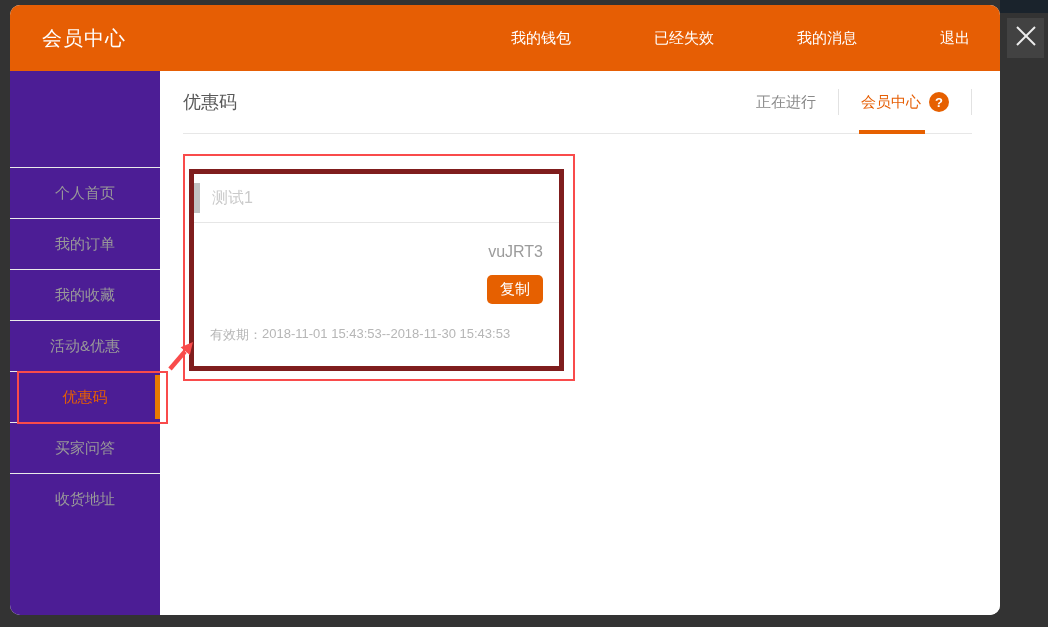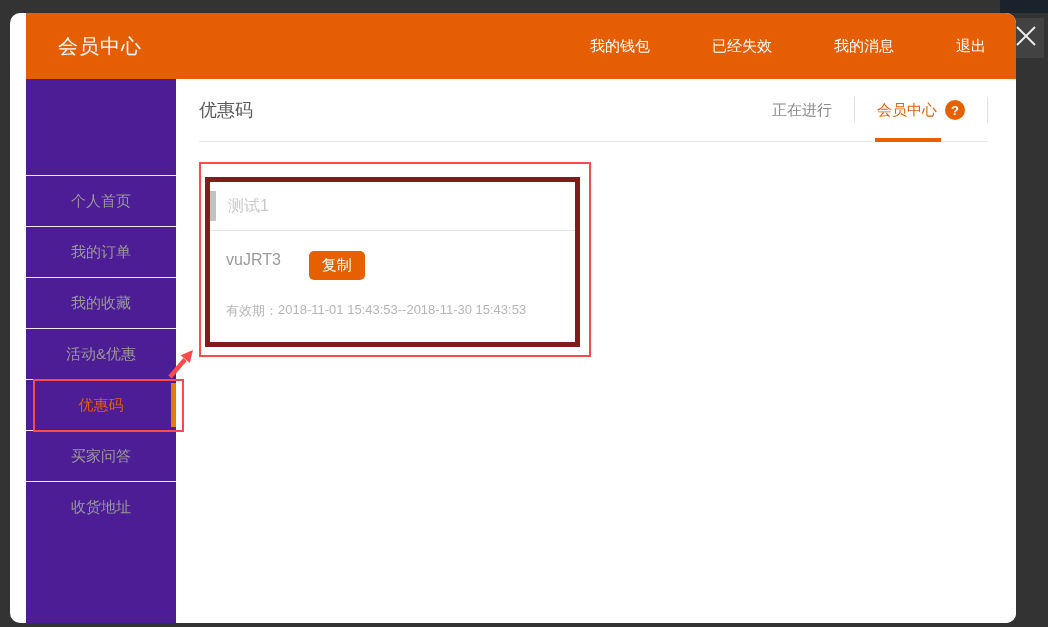--- a/index.html
+++ b/index.html
@@ -10,30 +10,30 @@
     -webkit-font-smoothing:antialiased;
   }
   
   .top-navy{position:absolute;right:0;top:0;width:48px;height:13px;background:#1a232c;}
   .close-btn{
     position:absolute;left:1007px;top:18px;width:37px;height:40px;
     background:#424242;display:flex;align-items:center;justify-content:center;cursor:pointer;
   }
   
   .modal{
-    position:absolute;left:10px;top:13px;width:990px;height:610px;
+    position:absolute;left:10px;top:5px;width:990px;height:610px;
     background:#ffffff;border-radius:10px;overflow:hidden;
-    display:flex;flex-direction:column;padding-left:16px;
+    display:flex;flex-direction:column;
   }
   .modal-header{
     height:66px;flex:none;background:#e65e04;color:#fff;
     display:flex;align-items:center;padding-left:32px;
   }
   .modal-title{font-size:20px;letter-spacing:1px;}
-  .header-nav{margin-left:auto;display:flex;align-items:center;gap:62px;padding-right:30px;font-size:15px;}
+  .header-nav{margin-left:auto;display:flex;align-items:center;gap:83px;padding-right:30px;font-size:15px;}
   .header-nav .nav-item{cursor:pointer;white-space:nowrap;}
   .modal-body{flex:1;display:flex;min-height:0;}
   
   .sidebar{width:150px;flex:none;background:#4c1d95;position:relative;font-size:15px;color:#999;}
   .sidebar-spacer{height:96px;}
   .side-item{
     height:51px;box-sizing:border-box;display:flex;align-items:center;justify-content:center;
     border-top:1px solid #eaeaea;cursor:pointer;position:relative;
   }
   .side-item:last-of-type{border-bottom:1px solid #eaeaea;}
@@ -59,21 +59,21 @@
   
   .card-annotation{
     margin-top:20px;width:392px;box-sizing:border-box;
     border:2px solid #f94b4b;padding:13px 9px 8px 4px;
   }
   .coupon-card{border:5px solid #7f1d1d;background:#fff;}
   .card-header{height:48px;display:flex;align-items:center;border-bottom:1px solid #e6e6e6;}
   .card-marker{width:6px;height:30px;background:#c2c2c2;margin-right:12px;flex:none;}
   .card-name{color:#cacaca;font-size:16px;}
   .card-body{padding:20px 16px 22px;}
-  .code-row{display:flex;align-items:flex-start;gap:28px;}
+  .code-row{display:flex;align-items:flex-end;gap:14px;flex-direction:column;}
   .coupon-code{color:#9b9b9b;font-size:16px;}
   .copy-btn{
     background:#e66000;color:#fff;font-size:15px;padding:5px 13px;
     border:none;border-radius:5px;cursor:pointer;font-family:inherit;
   }
   .validity-row{margin-top:22px;color:#b6b6b6;font-size:13px;display:flex;white-space:nowrap;}
   .arrow-annotation{position:absolute;left:150px;top:330px;width:44px;height:44px;pointer-events:none;z-index:5;}
 </style>
 </head>
 <body>

